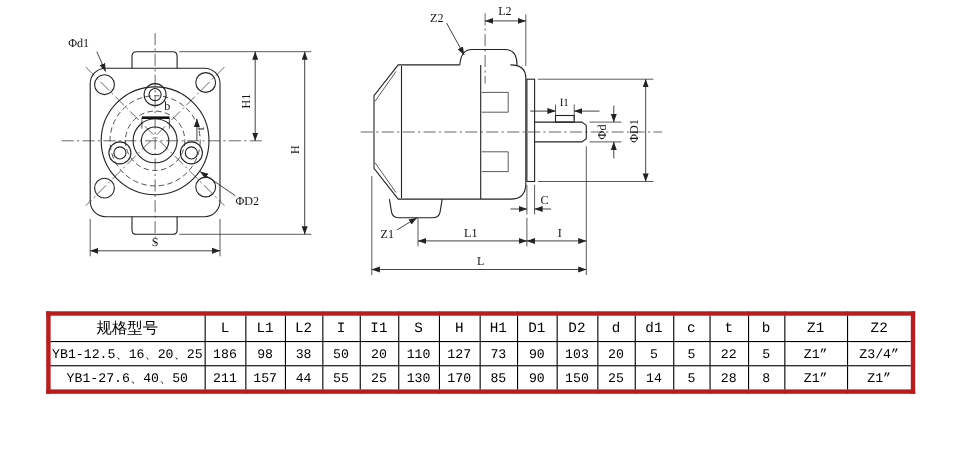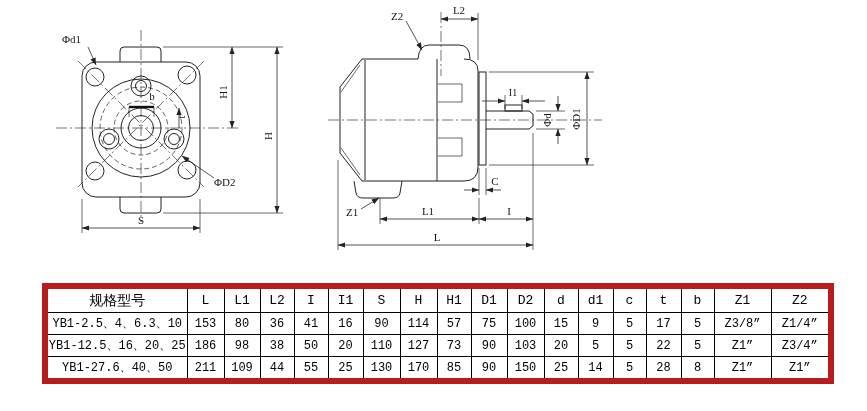--- a/index.html
+++ b/index.html
@@ -7,21 +7,21 @@
           font-family:"Liberation Sans",sans-serif;}
   svg text{font-family:"Liberation Serif",serif;font-size:11px;fill:#141414;}
   svg text.sm{font-size:10px;}
   .ln{stroke:#232323;fill:none;stroke-width:1;}
   .thk{stroke:#111;fill:none;stroke-width:2.4;}
   .thin{stroke:#2a2a2a;fill:none;stroke-width:0.7;}
   .cl{stroke:#3a3a3a;fill:none;stroke-width:0.7;stroke-dasharray:11 3 2 3;}
   .dsh{stroke:#3a3a3a;fill:none;stroke-width:0.8;stroke-dasharray:5 3;}
   .dim{stroke:#2a2a2a;fill:none;stroke-width:0.8;}
   #spec-table{position:absolute;left:42px;top:283px;width:786px;border-collapse:collapse;
-      table-layout:fixed;border:6px solid #b91c1c;
+      table-layout:fixed;border:4px solid #b91c1c;
       font-family:"Liberation Mono","DejaVu Sans Mono",monospace;padding-left:18px;}
   #spec-table th,#spec-table td{border:1px solid #000;text-align:center;vertical-align:middle;
       padding:0;font-weight:normal;font-size:12px;color:#000;height:21px;
       overflow:hidden;white-space:nowrap;}
   #spec-table th{height:23px;font-size:13px;}
   #spec-table th.spec-col{font-family:"Liberation Sans",sans-serif;font-size:14px;}
   #spec-table td.spec-col{font-size:12px;}
 </style>
 </head>
 <body>
@@ -227,40 +227,20 @@
           <th>d1</th>
           <th>c</th>
           <th>t</th>
           <th>b</th>
           <th>Z1</th>
           <th>Z2</th>
         </tr>
     </thead>
     <tbody>
         <tr>
-          <td class="spec-col">YB1-2.5、4、6.3、10</td>
-          <td>153</td>
-          <td>80</td>
-          <td>36</td>
-          <td>41</td>
-          <td>16</td>
-          <td>90</td>
-          <td>114</td>
-          <td>57</td>
-          <td>75</td>
-          <td>100</td>
-          <td>15</td>
-          <td>9</td>
-          <td>5</td>
-          <td>17</td>
-          <td>5</td>
-          <td>Z3/8”</td>
-          <td>Z1/4”</td>
-        </tr>
-        <tr>
           <td class="spec-col">YB1-12.5、16、20、25</td>
           <td>186</td>
           <td>98</td>
           <td>38</td>
           <td>50</td>
           <td>20</td>
           <td>110</td>
           <td>127</td>
           <td>73</td>
           <td>90</td>
@@ -269,21 +249,21 @@
           <td>5</td>
           <td>5</td>
           <td>22</td>
           <td>5</td>
           <td>Z1”</td>
           <td>Z3/4”</td>
         </tr>
         <tr>
           <td class="spec-col">YB1-27.6、40、50</td>
           <td>211</td>
-          <td>109</td>
+          <td>157</td>
           <td>44</td>
           <td>55</td>
           <td>25</td>
           <td>130</td>
           <td>170</td>
           <td>85</td>
           <td>90</td>
           <td>150</td>
           <td>25</td>
           <td>14</td>

